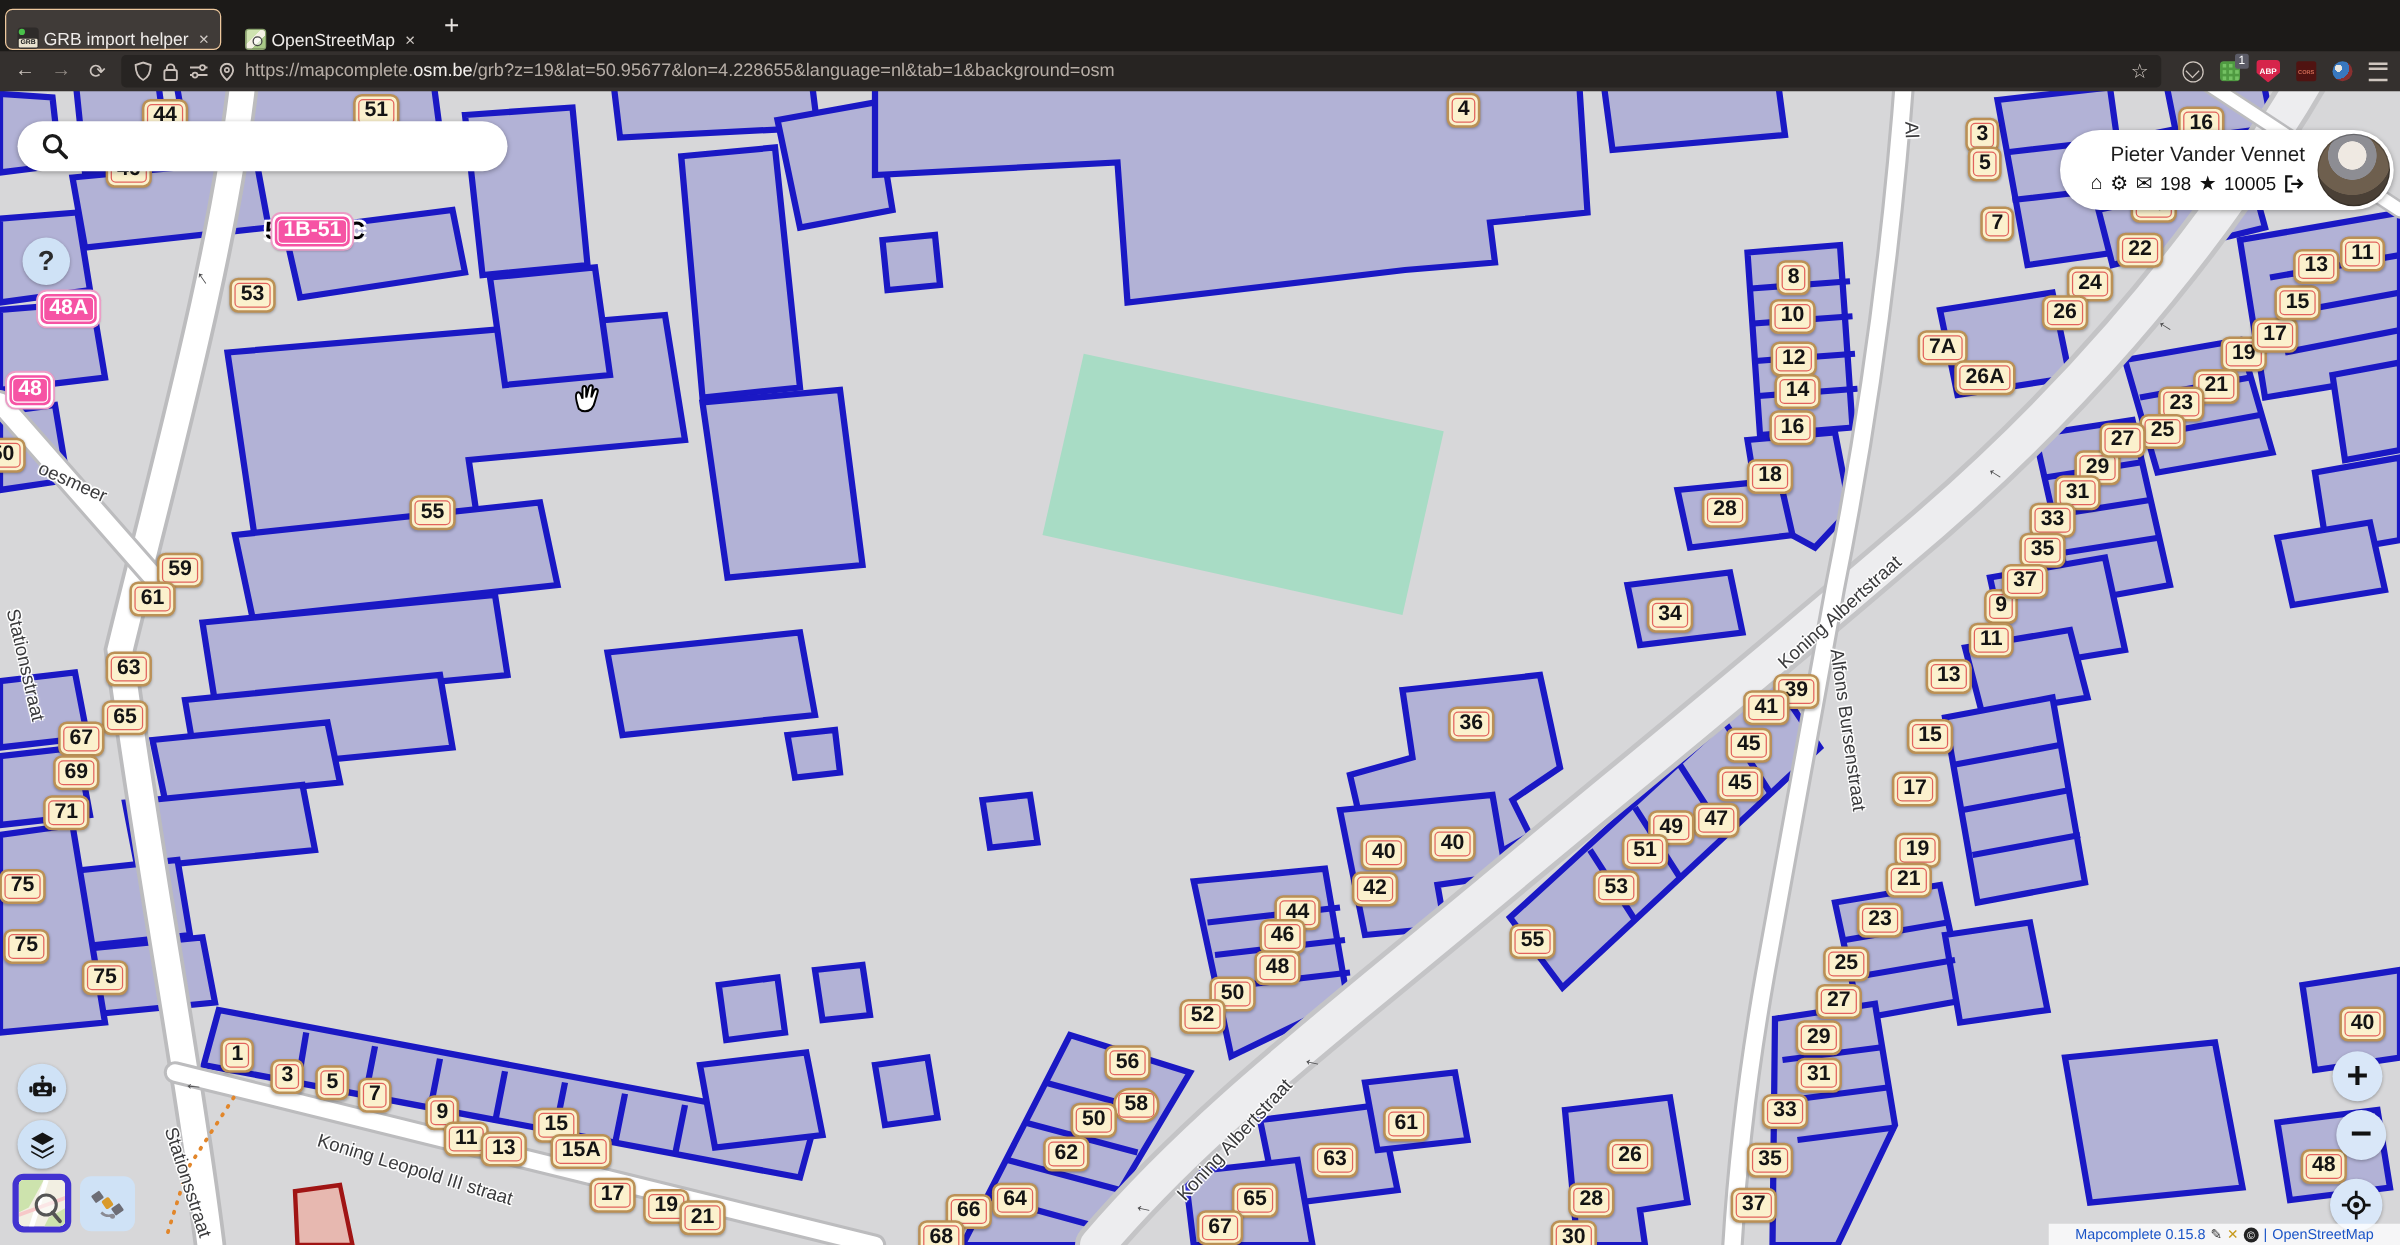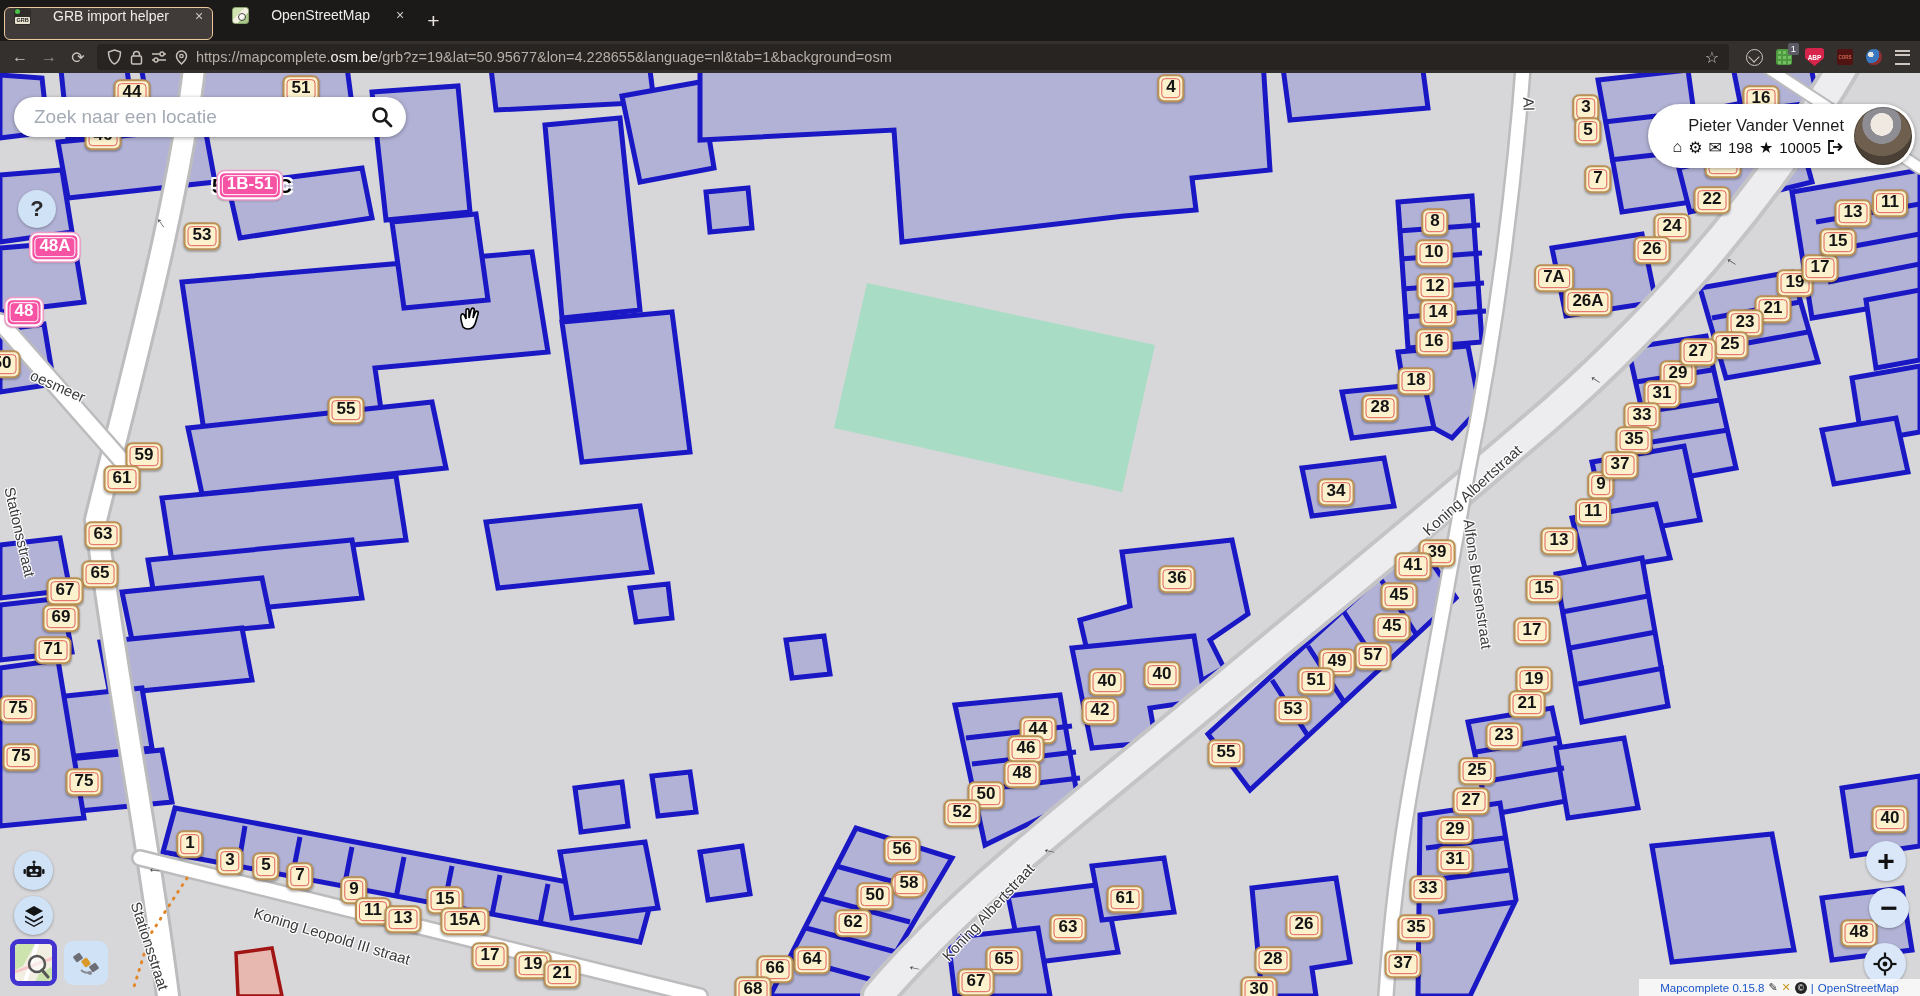--- a/index.html
+++ b/index.html
@@ -1,21 +1,21 @@
 <!DOCTYPE html>
 <html><head>
 <meta charset="utf-8">
 <style>
   html,body{margin:0;padding:0;width:1920px;height:996px;overflow:hidden;
     background:#d7d7d9;font-family:"Liberation Sans",sans-serif;position:relative}
 
   
   .chrome{position:absolute;top:0;left:0;width:1920px;height:73px;z-index:60;background:#34302e}
   .tabbar{height:41px;background:#1c1a18;display:flex;align-items:center;padding-left:4px;box-sizing:border-box}
-  .tab{height:33px;margin-top:5px;border-radius:6px;display:flex;align-items:flex-start;gap:22px;
+  .tab{height:33px;margin-top:5px;border-radius:6px;display:flex;align-items:flex-end;gap:4px;
     padding:0 9px;color:#efecea;font-size:14px;cursor:default;box-sizing:border-box}
   .tab.active{background:#403b38;border:1px solid #eec89d}
   .tab .close{color:#cfc9c4;font-size:14px;margin-left:4px}
   .favicon{width:17px;height:17px;position:relative;flex:0 0 auto}
   .fav-grb{background:#2e2b29;border-radius:3px}
   .fav-grb .dot{position:absolute;left:1px;top:1px;width:5px;height:5px;border-radius:50%;background:#49c24a}
   .fav-grb .plate{position:absolute;left:1px;bottom:1px;right:1px;height:7px;background:#e9e2cf;border-radius:1px;
     font-size:5.5px;font-weight:bold;color:#222;text-align:center;line-height:7px}
   .fav-osm{background:linear-gradient(135deg,#cfe3b0 0 38%,#f4f1e4 38% 66%,#a9c987 66%);border-radius:3px;border:1px solid #8aa36e;box-sizing:border-box}
   .fav-osm::after{content:"";position:absolute;right:2px;bottom:2px;width:6px;height:6px;border:1.4px solid #454545;border-radius:50%;background:rgba(255,255,255,.6)}
@@ -275,21 +275,21 @@
       <div class="badge" style="left: 1068px; top: 928px; transform: translate(-50%, -50%);">63</div>
       <div class="badge" style="left: 1004px; top: 960px; transform: translate(-50%, -50%);">65</div>
       <div class="badge" style="left: 976px; top: 982px; transform: translate(-50%, -50%);">67</div>
       <div class="badge" style="left: 1304px; top: 925px; transform: translate(-50%, -50%);">26</div>
       <div class="badge" style="left: 1273px; top: 960px; transform: translate(-50%, -50%);">28</div>
       <div class="badge" style="left: 1259px; top: 990px; transform: translate(-50%, -50%);">30</div>
       <div class="badge" style="left: 1437px; top: 553px; transform: translate(-50%, -50%);">39</div>
       <div class="badge" style="left: 1413px; top: 566px; transform: translate(-50%, -50%);">41</div>
       <div class="badge" style="left: 1399px; top: 596px; transform: translate(-50%, -50%);">45</div>
       <div class="badge" style="left: 1392px; top: 627px; transform: translate(-50%, -50%);">45</div>
-      <div class="badge" style="left: 1373px; top: 656px; transform: translate(-50%, -50%);">57</div>
+      <div class="badge" style="left: 1373px; top: 656px; transform: translate(-50%, -50%);">47</div>
       <div class="badge" style="left: 1337px; top: 662px; transform: translate(-50%, -50%);">49</div>
       <div class="badge" style="left: 1316px; top: 681px; transform: translate(-50%, -50%);">51</div>
       <div class="badge" style="left: 1293px; top: 710px; transform: translate(-50%, -50%);">53</div>
       <div class="badge" style="left: 1226px; top: 753px; transform: translate(-50%, -50%);">55</div>
       <div class="badge" style="left: 1601px; top: 485px; transform: translate(-50%, -50%);">9</div>
       <div class="badge" style="left: 1593px; top: 512px; transform: translate(-50%, -50%);">11</div>
       <div class="badge" style="left: 1559px; top: 541px; transform: translate(-50%, -50%);">13</div>
       <div class="badge" style="left: 1544px; top: 589px; transform: translate(-50%, -50%);">15</div>
       <div class="badge" style="left: 1532px; top: 631px; transform: translate(-50%, -50%);">17</div>
       <div class="badge" style="left: 1534px; top: 680px; transform: translate(-50%, -50%);">19</div>
@@ -342,21 +342,20 @@
       <div class="road-arrow" style="left: 1733px; top: 260px; transform: translate(-50%, -50%) rotate(32deg); position: absolute;">←</div>
       <div class="road-arrow" style="left: 1597px; top: 378px; transform: translate(-50%, -50%) rotate(32deg); position: absolute;">←</div>
       <div class="road-arrow" style="left: 1050px; top: 849px; transform: translate(-50%, -50%) rotate(12deg); position: absolute;">←</div>
       <div class="road-arrow" style="left: 915px; top: 966px; transform: translate(-50%, -50%) rotate(12deg); position: absolute;">←</div>
       <div class="road-arrow" style="left: 155px; top: 868px; transform: translate(-50%, -50%) rotate(5deg); position: absolute;">←</div>
       <div class="road-arrow" style="left: 163px; top: 222px; transform: translate(-50%, -50%) rotate(55deg); position: absolute;">←</div>
     </div>
 </div>
 
 <div class="searchbox">
-  <input type="text" placeholder="Zoek naar een locatie" style="">
   <svg width="24" height="24" viewBox="0 0 24 24">
     <circle cx="10" cy="10" r="6.5" fill="none" stroke="#1a1a1a" stroke-width="2.6"></circle>
     <line x1="15" y1="15" x2="21" y2="21" stroke="#1a1a1a" stroke-width="2.8" stroke-linecap="round"></line>
   </svg>
 </div>
 
 <div class="round-btn help-btn">?</div>
 
 <div class="userpanel">
   <div class="col">

